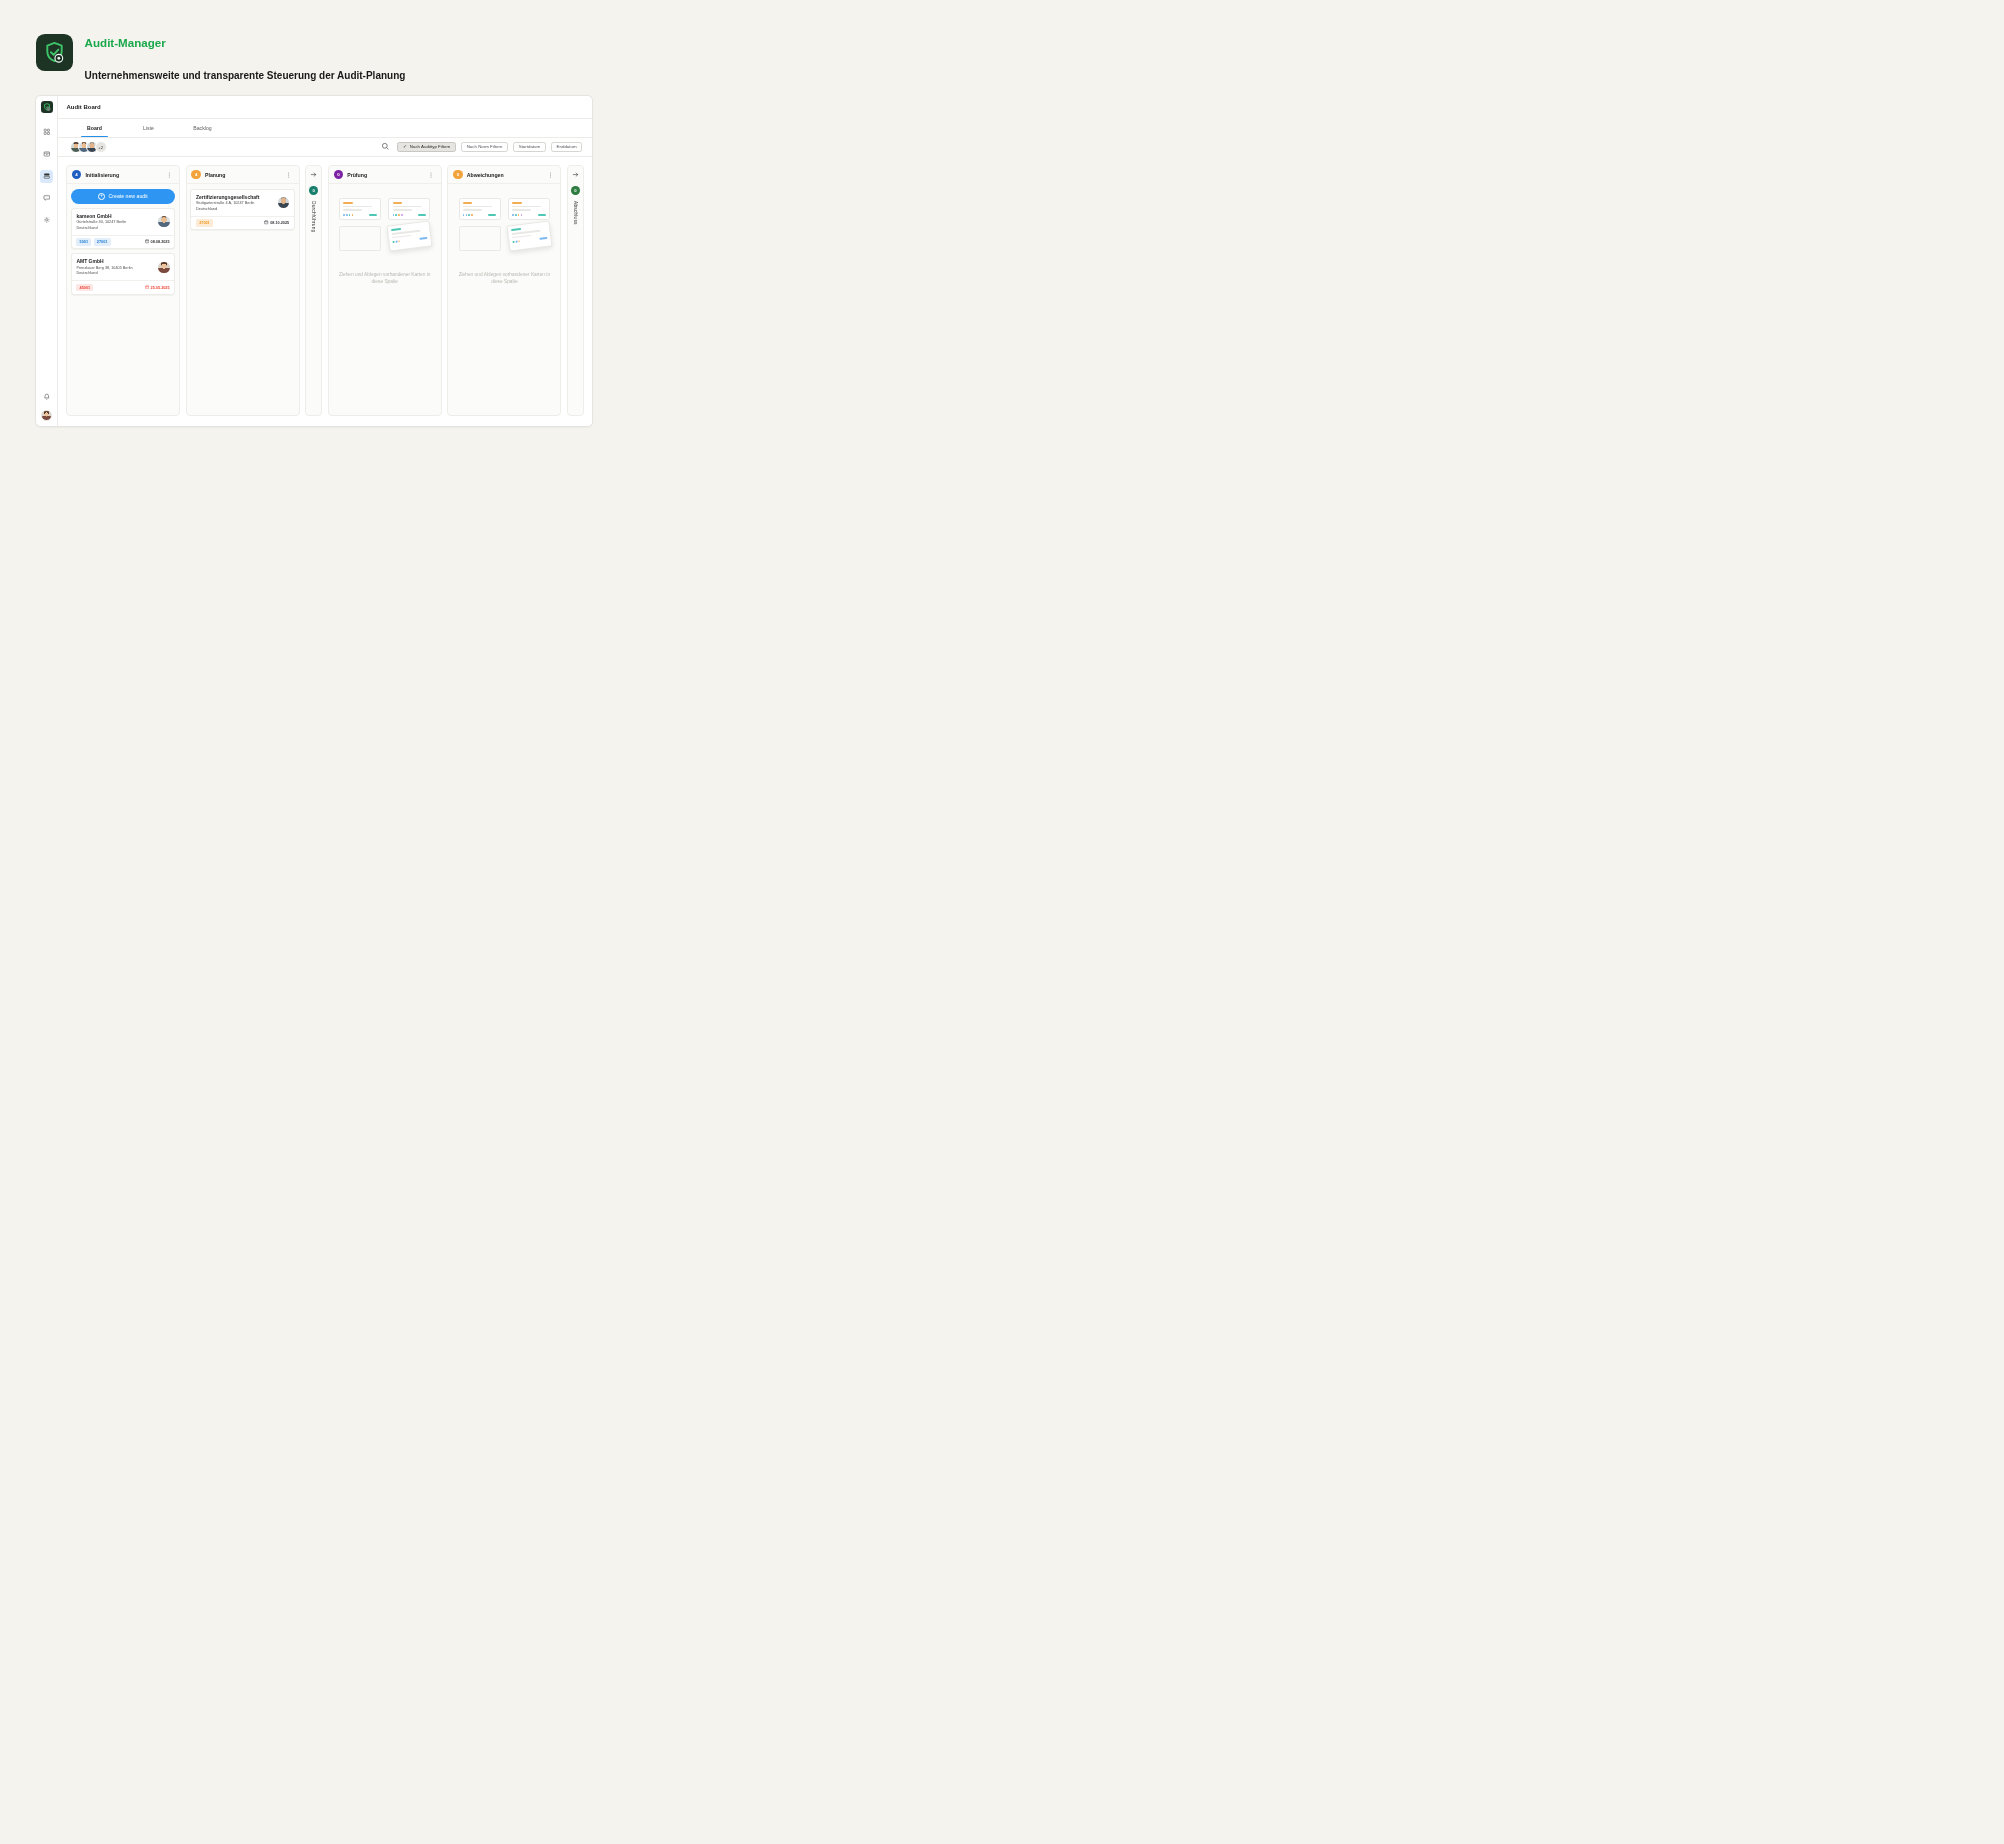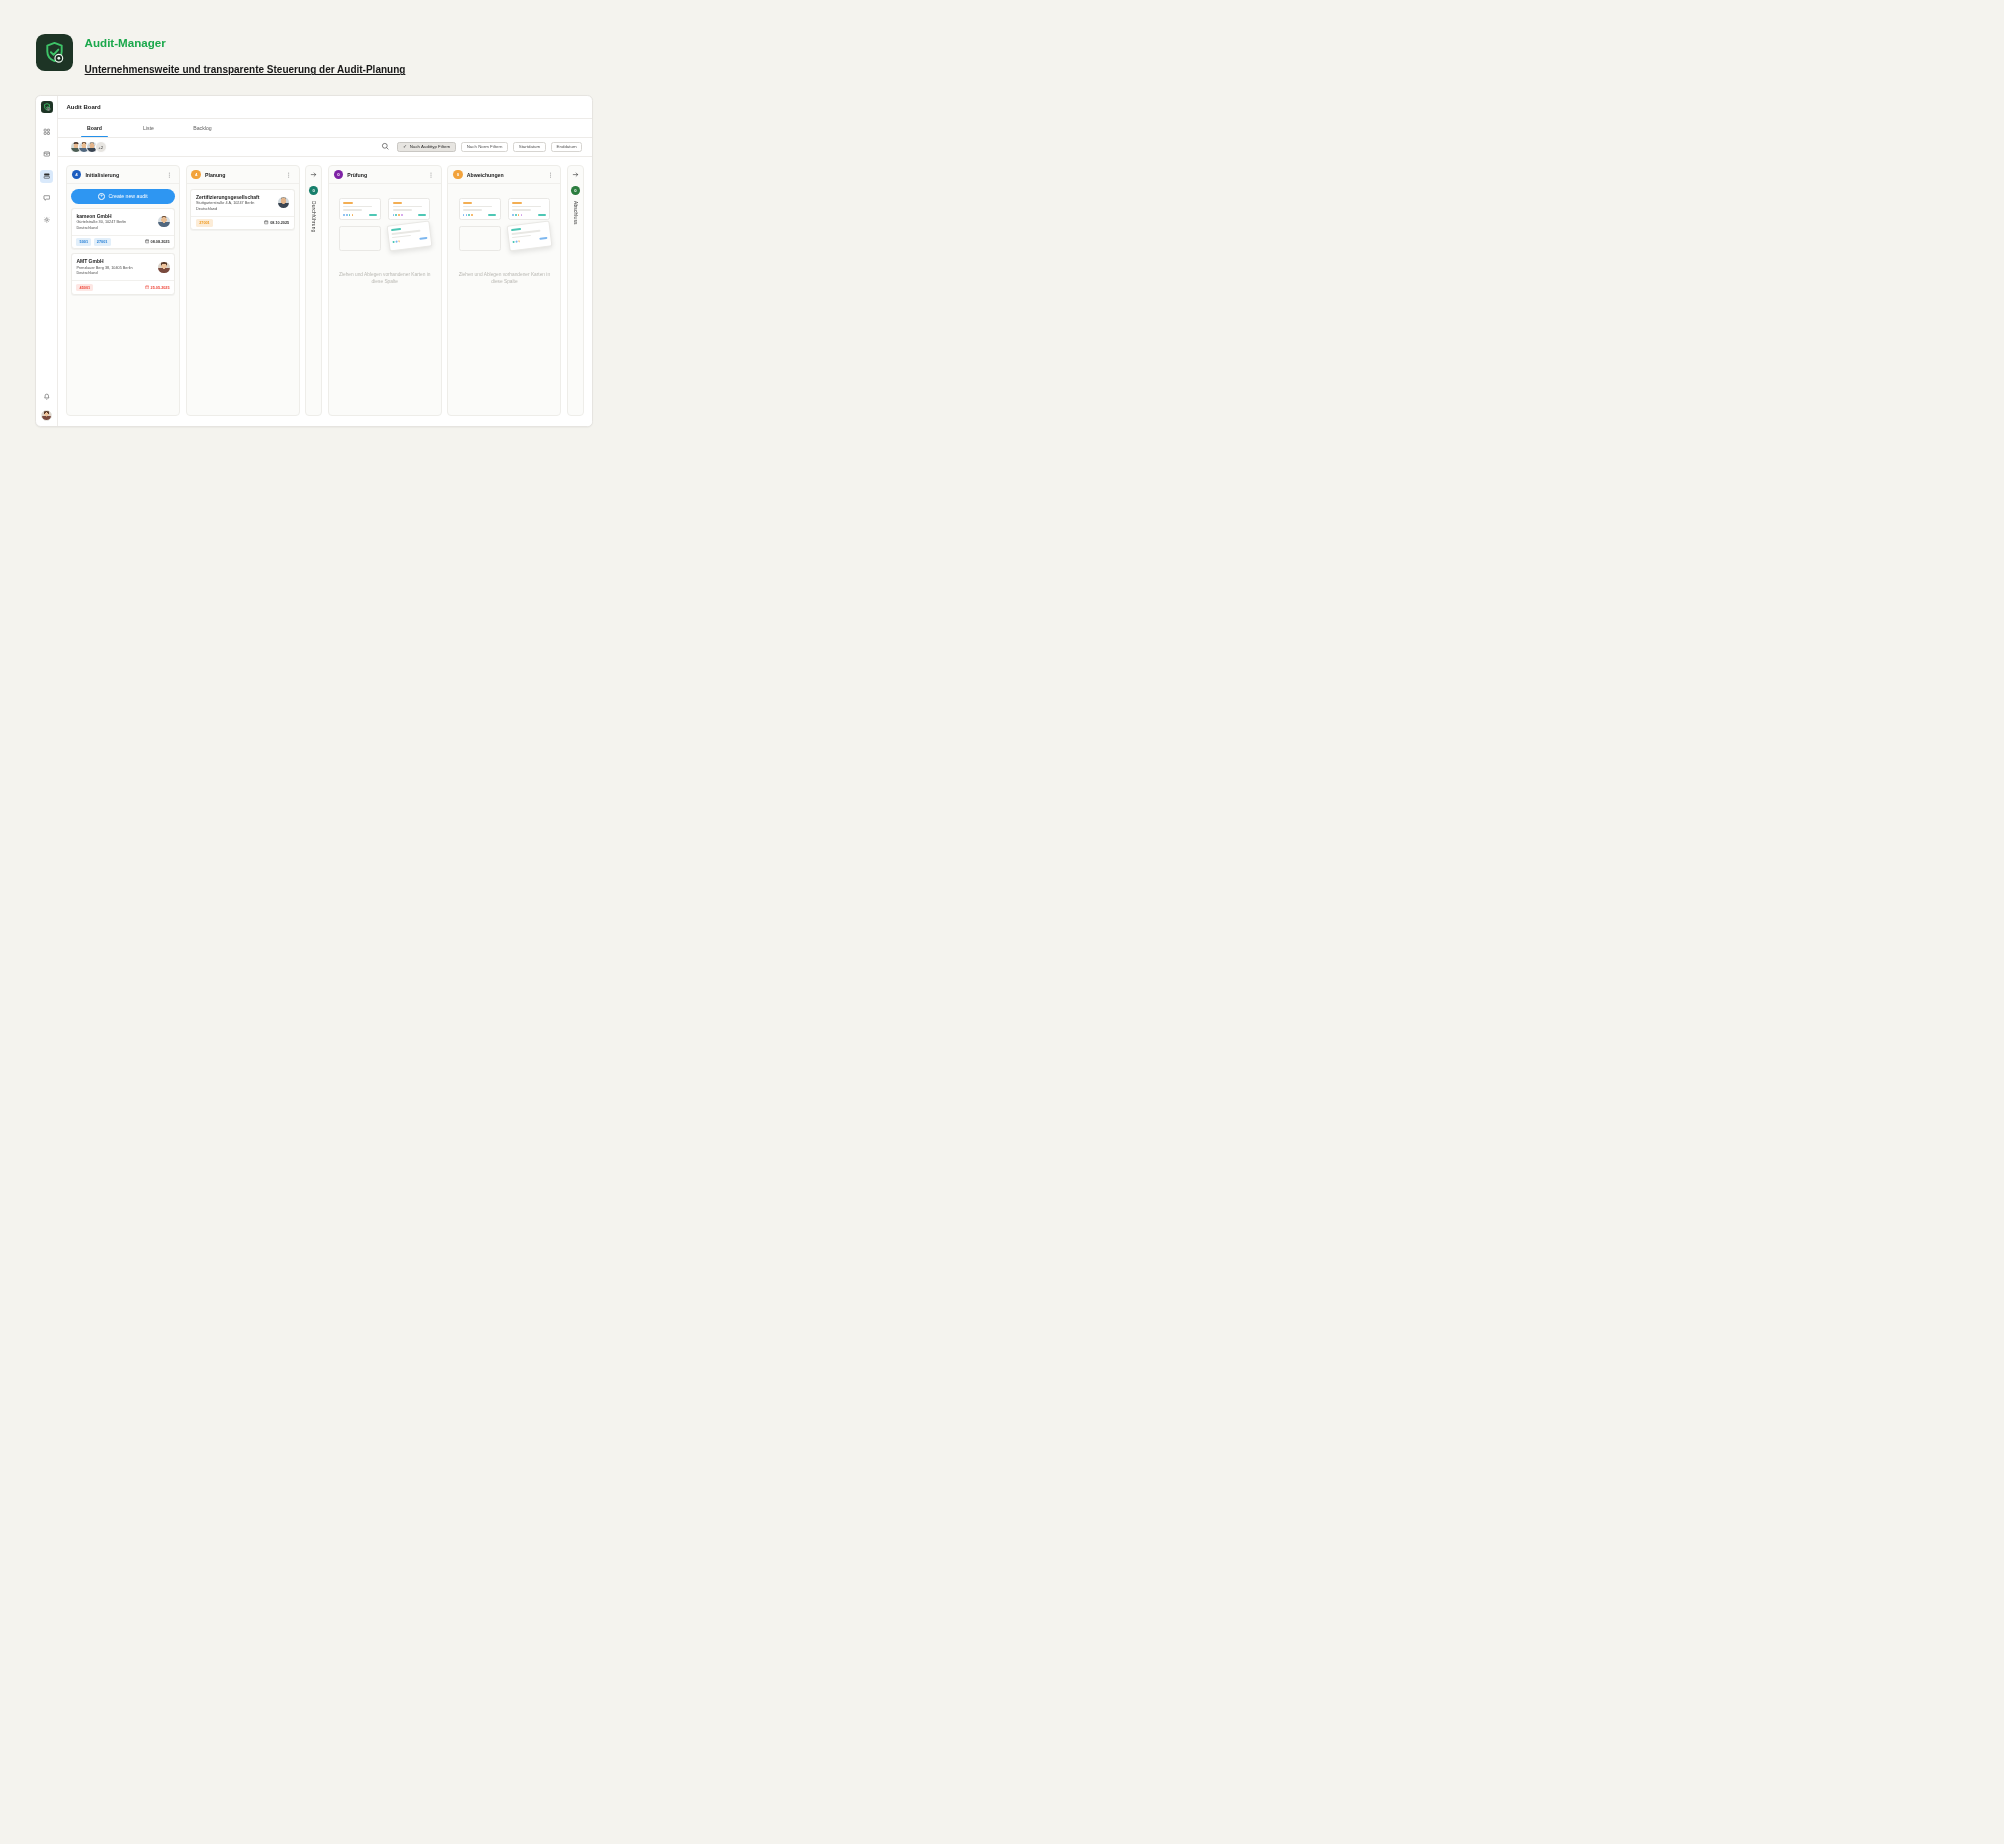--- a/index.html
+++ b/index.html
@@ -12,21 +12,21 @@
   }
 
   
   .app-header { position: absolute; left: 36px; top: 34px; display: flex; gap: 11.6px; }
   .logo-tile {
     width: 37px; height: 37px; border-radius: 8.8px; background: #1d3425;
     display: flex; align-items: center; justify-content: center; flex: none;
   }
   .titles { padding-top: 2.4px; }
   .app-title { font-size: 11.6px; font-weight: 700; color: #1aa84b; }
-  .app-subtitle { font-size: 10px; font-weight: 700; color: #191919; margin-top: 15px; text-decoration: underline; }
+  .app-subtitle { font-size: 10px; font-weight: 700; color: #191919; margin-top: 21px; }
 
   
   .window {
     position: absolute; left: 35px; top: 95px; width: 558px; height: 332px;
     background: #fff; border: 0.4px solid #e6e4e0; border-radius: 5.6px;
     display: flex; overflow: hidden; box-shadow: 0 0.4px 1.2px rgba(0,0,0,.04);
   }
 
   
   .sidebar {

